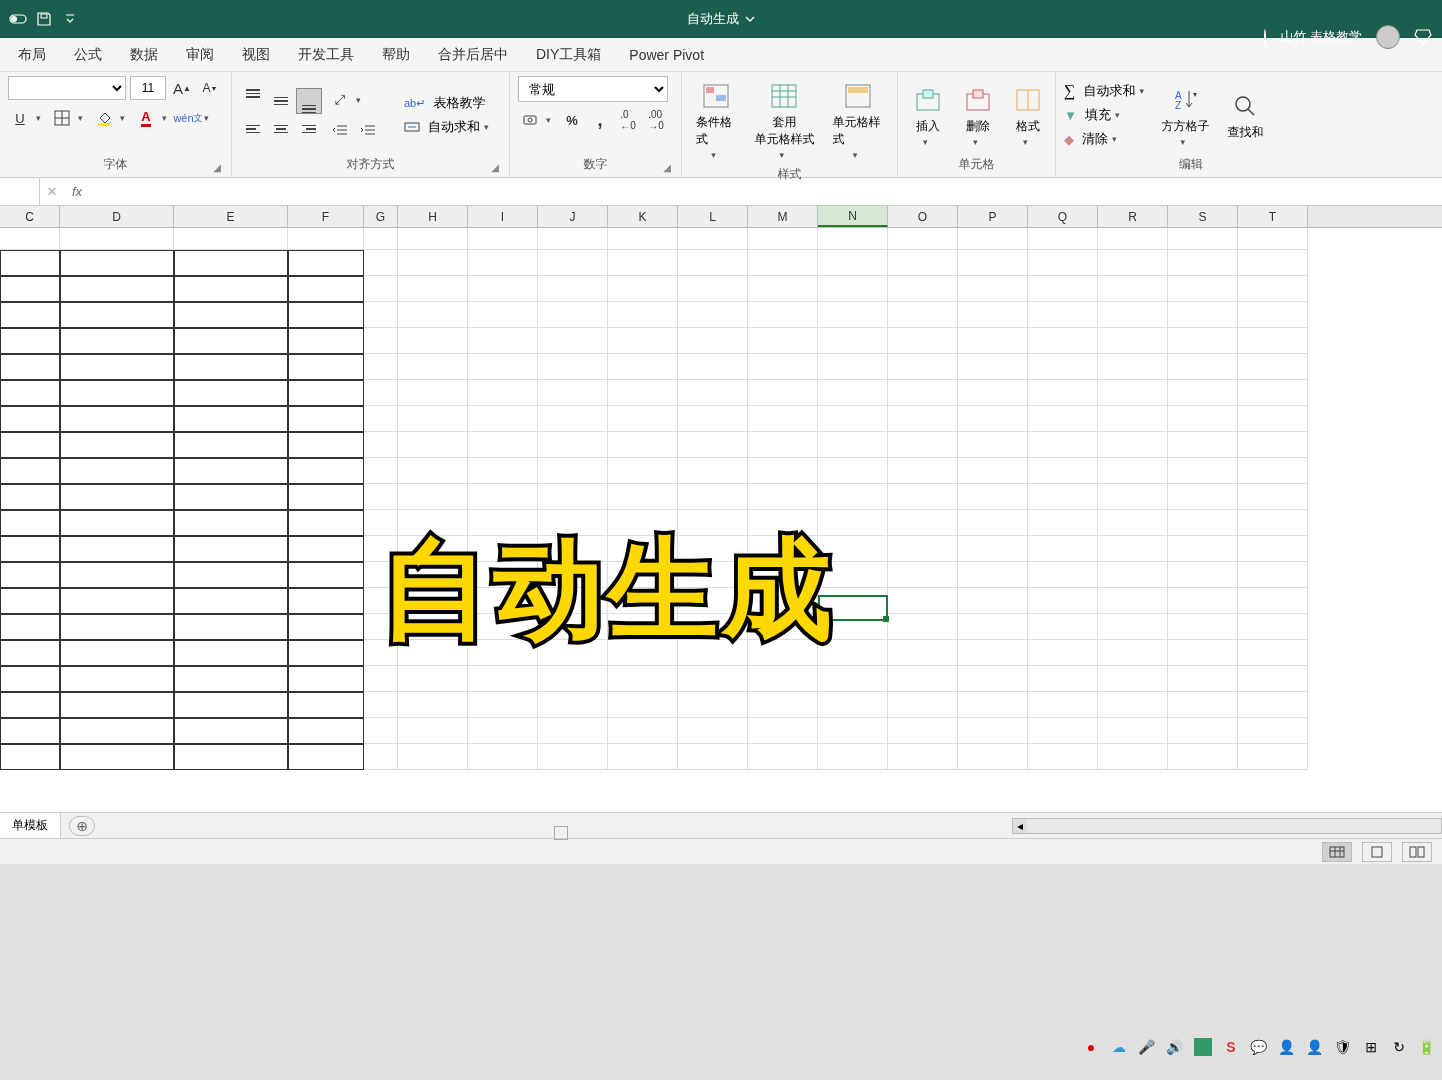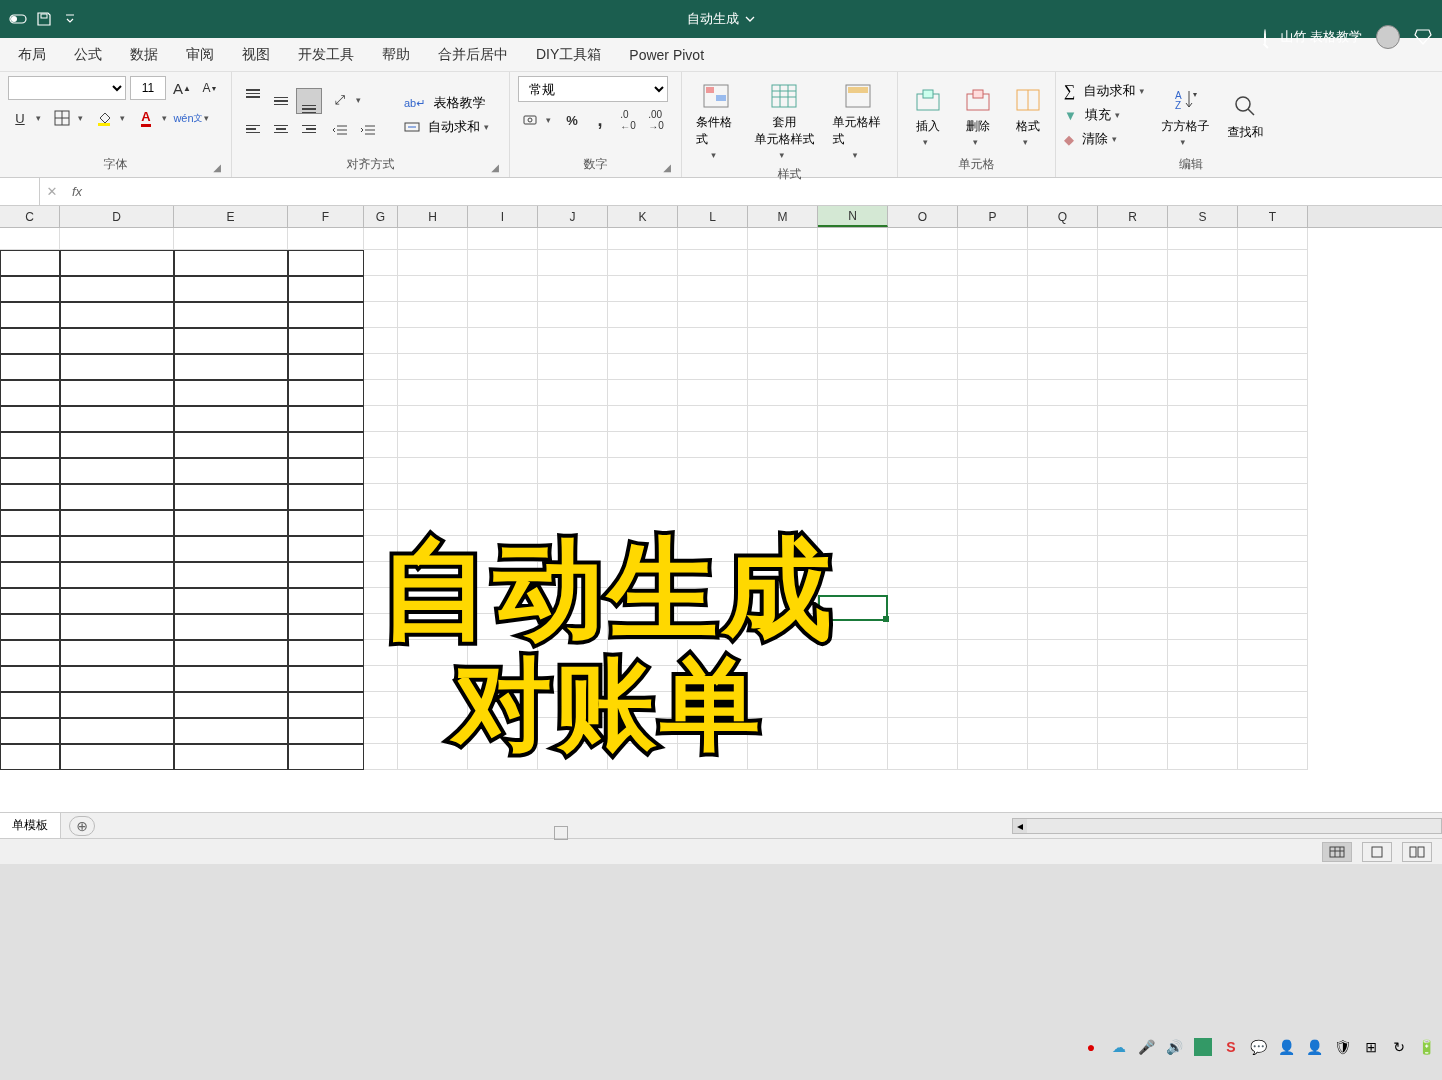--- a/index.html
+++ b/index.html
@@ -845,21 +845,20 @@
         <div class="gcell" style="width: 70px;"></div>
         <div class="gcell" style="width: 70px;"></div>
         <div class="gcell" style="width: 70px;"></div>
         <div class="gcell" style="width: 70px;"></div>
       </div>
     </div>
   <div class="active-cell" id="active-cell" style="left: 818px; top: 389px; width: 70px; height: 26px;"></div>
 
   <div class="overlay-text">
     <div class="line">自动生成</div>
-    <div class="line line2">对账单</div>
   </div>
 </div>
 
 <div class="sheet-tabs">
   <div class="stab">单模板</div>
   <div class="stab-add">⊕</div>
   <div style="flex:1;position:relative">
     <div style="position:absolute;left:50%;width:14px;height:14px;border:1px solid #aaa"></div>
   </div>
   <div style="width:430px;height:16px;background:#e8e8e8;border:1px solid #bbb;position:relative">

